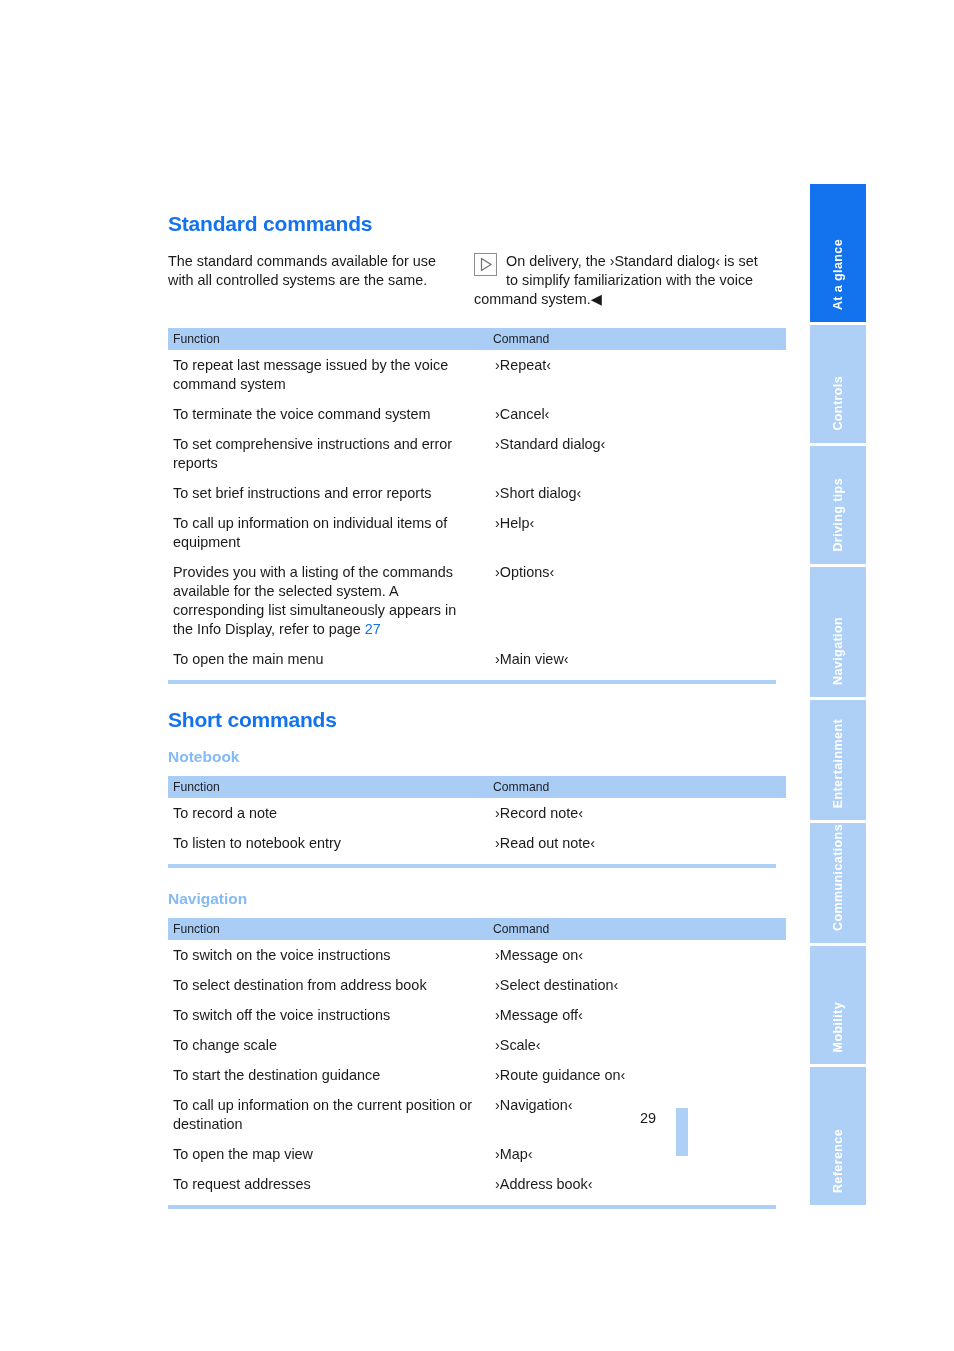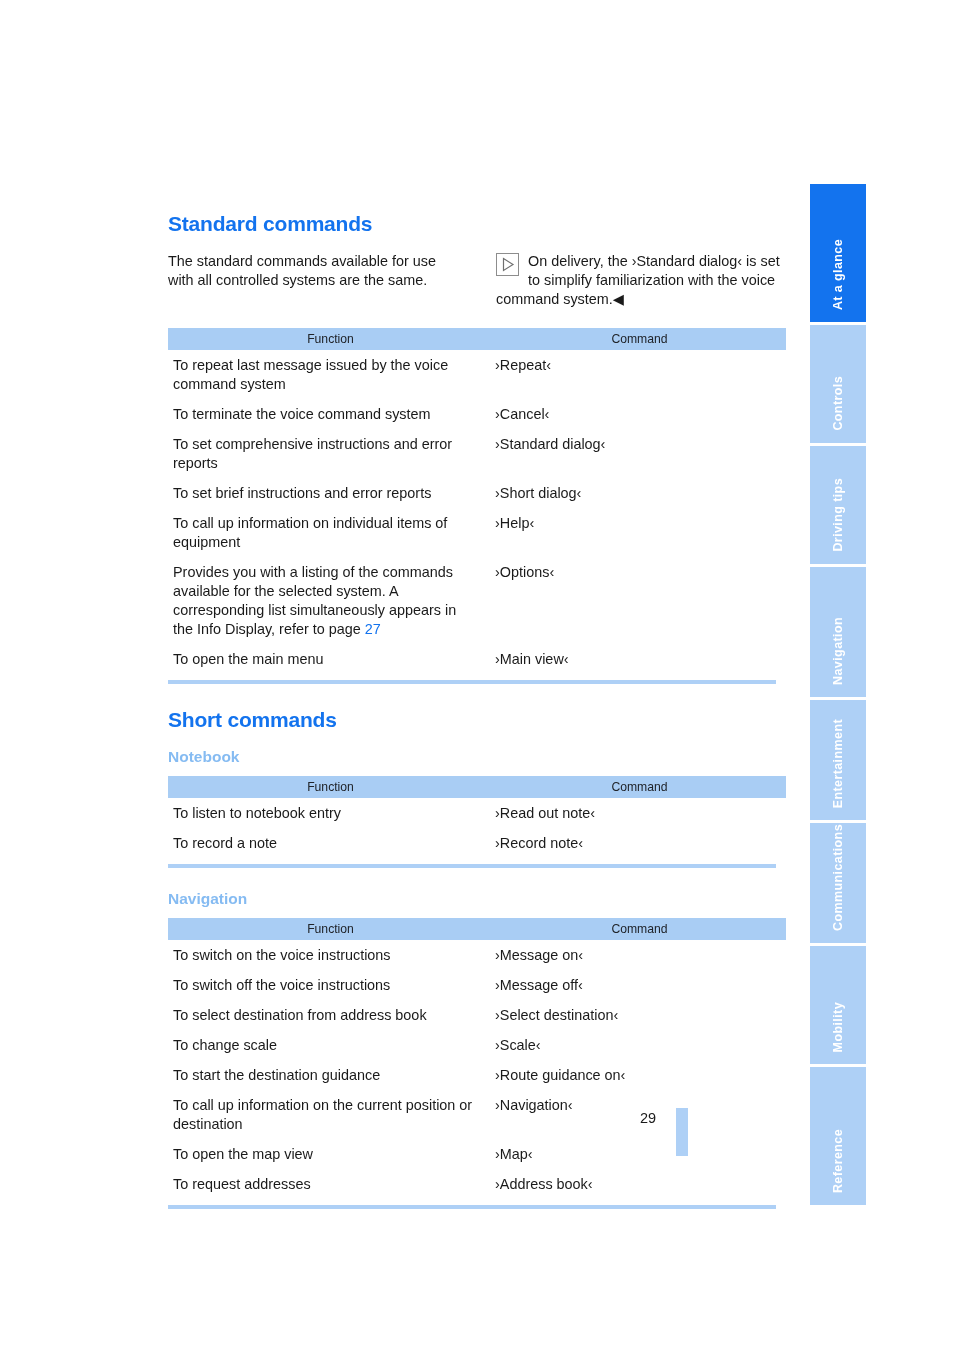--- a/index.html
+++ b/index.html
@@ -56,21 +56,21 @@
   .intro-left {
     position: absolute;
     left: 0;
     top: 0;
     width: 292px;
     font-size: 14.4px;
     line-height: 19px;
   }
   .intro-right {
     position: absolute;
-    left: 328px;
+    left: 306px;
     top: 0;
     width: 294px;
     font-size: 14.4px;
     line-height: 19px;
   }
   .note-icon {
     float: left;
     width: 23px;
     height: 23px;
     border: 1.3px solid #8d8d8d;
@@ -99,21 +99,21 @@
     width: 608px;
     border-collapse: collapse;
     margin: 0 0 6px 0;
     table-layout: fixed;
   }
   table.cmd-table thead th {
     background: #a9cdf4;
     font-size: 12.2px;
     font-weight: normal;
     color: #20242a;
-    text-align: center;
+    text-align: left;
     padding: 4px 0 4px 5px;
     line-height: 14px;
   }
   table.cmd-table thead th.col-fn { width: 315px; }
   table.cmd-table thead th.col-cmd { width: 293px; }
 
   table.cmd-table tbody td {
     font-size: 14.4px;
     line-height: 19px;
     vertical-align: top;
@@ -254,52 +254,52 @@
 
     <table class="cmd-table">
       <thead>
         <tr>
           <th class="col-fn">Function</th>
           <th class="col-cmd">Command</th>
         </tr>
       </thead>
       <tbody>
         <tr>
+          <td>To record a note</td>
+          <td class="cmd">›Record note‹</td>
+        </tr>
+        <tr>
           <td>To listen to notebook entry</td>
           <td class="cmd">›Read out note‹</td>
-        </tr>
-        <tr>
-          <td>To record a note</td>
-          <td class="cmd">›Record note‹</td>
         </tr>
       </tbody>
     </table>
     <div class="table-rule tight"></div>
 
     <h2 class="sub-title">Navigation</h2>
 
     <table class="cmd-table">
       <thead>
         <tr>
           <th class="col-fn">Function</th>
           <th class="col-cmd">Command</th>
         </tr>
       </thead>
       <tbody>
         <tr>
           <td>To switch on the voice instructions</td>
           <td class="cmd">›Message on‹</td>
         </tr>
         <tr>
+          <td>To select destination from address book</td>
+          <td class="cmd">›Select destination‹</td>
+        </tr>
+        <tr>
           <td>To switch off the voice instructions</td>
           <td class="cmd">›Message off‹</td>
-        </tr>
-        <tr>
-          <td>To select destination from address book</td>
-          <td class="cmd">›Select destination‹</td>
         </tr>
         <tr>
           <td>To change scale</td>
           <td class="cmd">›Scale‹</td>
         </tr>
         <tr>
           <td>To start the destination guidance</td>
           <td class="cmd">›Route guidance on‹</td>
         </tr>
         <tr>

